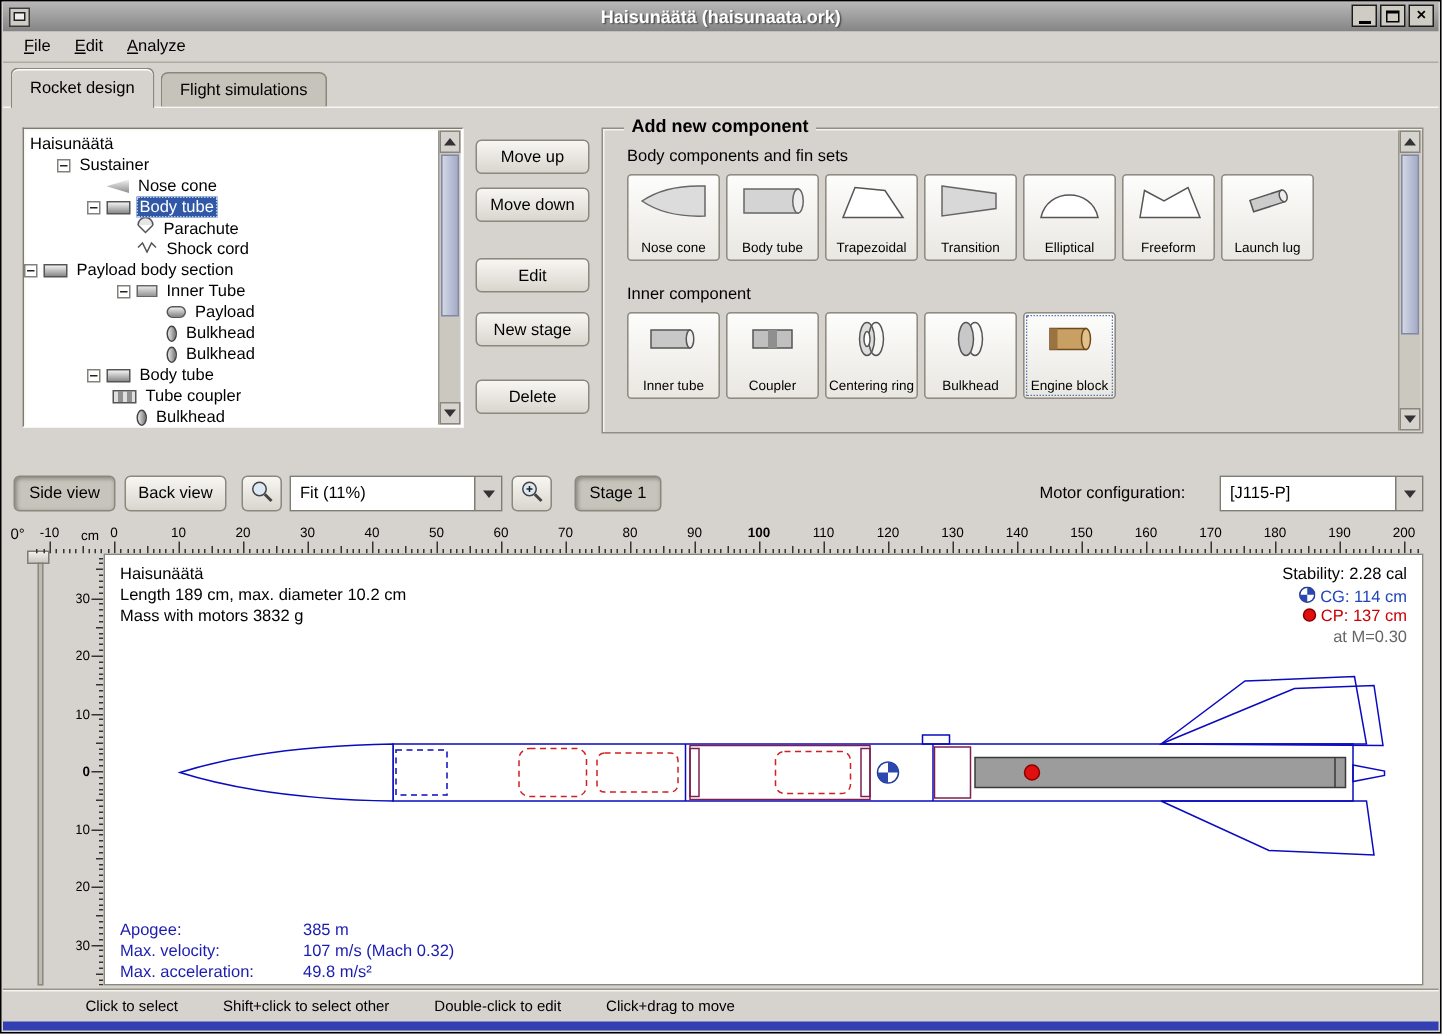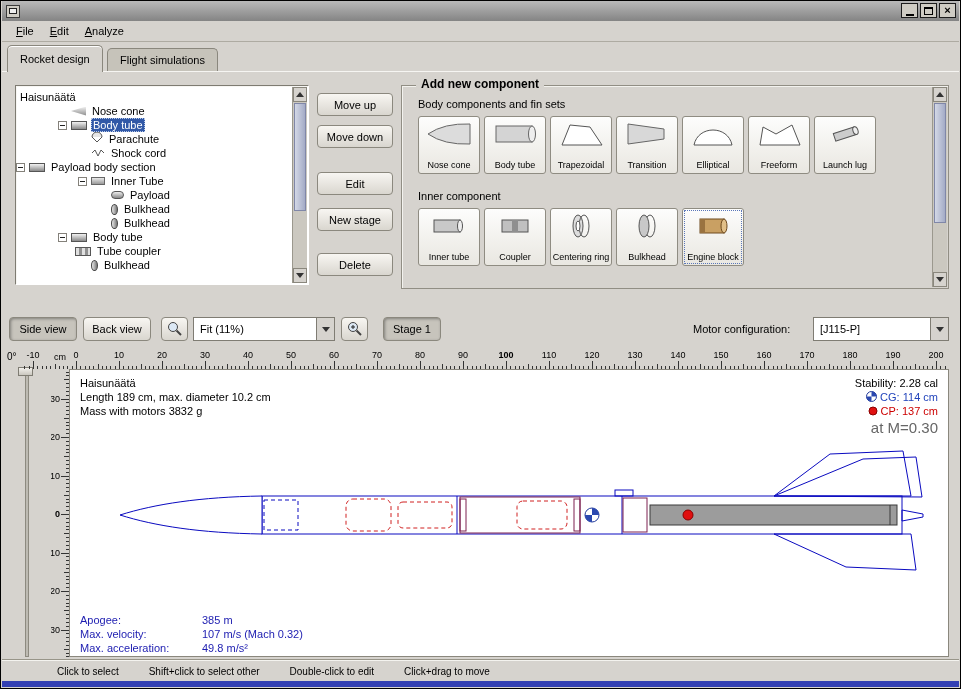--- a/index.html
+++ b/index.html
@@ -91,36 +91,37 @@
   .rot-label{position:absolute;left:6px;top:350px;font-size:10px}
   .rot-track{position:absolute;left:24px;top:368px;width:4px;height:288px;background:#bdbab2;border:1px solid #8d8a80}
   .rot-thumb{position:absolute;left:17px;top:366px;width:15px;height:9px;background:linear-gradient(180deg,#f2f0ec,#cac7bf);border:1px solid #7f7c73}
 
   .canvas{position:absolute;left:68px;top:368px;width:880px;height:288px;background:#fff;border:1px solid #8a877d}
   .d-text{position:absolute;font-size:11px;white-space:nowrap}
   .d-right{right:10px;text-align:right}
   .fl-label{position:absolute;left:10px;color:#1c1cb0;font-size:11px;white-space:nowrap}
   .fl-value{position:absolute;left:132px;color:#1c1cb0;font-size:11px;white-space:nowrap}
   .cgline{color:#2244bb}.cpline{color:#cc0000}
-  .machline{color:#666;font-size:15px}
+  .machline{color:#666;font-size:11px}
   .legend-ico{display:inline-block;vertical-align:-1px;margin-right:3px}
 
   
   .hintbar{position:absolute;left:1px;right:1px;top:658px;height:24px;border-top:1px solid #989589;box-shadow:inset 0 1px 0 #f4f3ef;display:flex;align-items:center;gap:30px;padding-left:55px;font-size:10px}
   .bluestrip{position:absolute;left:1px;right:1px;bottom:1px;height:6px;background:#3340b4}
 </style>
 </head>
 <body>
 
 <div class="window">
 
   <div class="titlebar">
     <span class="sysicon">
         <i></i>
       </span>
+    <span class="title-text">Haisunäätä (haisunaata.ork)</span>
     <span class="winbtns">
       <span class="wbtn">
           <span class="mini"></span>
         </span>
       <span class="wbtn">
           <span class="maxi"></span>
         </span>
       <span class="wbtn close">×</span>
     </span>
   </div>
@@ -131,20 +132,21 @@
     <span class="menu-item">Analyze</span>
   </div>
 
   <div class="panel-top"></div>
   <div class="tab active">Rocket design</div>
   <div class="tab inactive">Flight simulations</div>
 
   <div class="tree-panel">
     <div class="tree-rows">
       <div class="trow" style="padding-left:2px"><span class="tlab">Haisunäätä</span></div>
+      <div class="trow" style="padding-left:22px"><span class="texp"></span><span class="tlab">Sustainer</span></div>
       <div class="trow" style="padding-left:42px"><span class="texp hid"></span><span class="tic ic-nose"></span><span class="tlab">Nose cone</span></div>
       <div class="trow" style="padding-left:42px"><span class="texp"></span><span class="tic ic-tube"></span><span class="tlab sel">Body tube</span></div>
       <div class="trow" style="padding-left:62px"><span class="texp hid"></span><span class="tic"><svg width="12" height="11">
               <path d="M1,5 A5,5 0 0 1 11,5" fill="#e6e6e6" stroke="#555"></path>
               <path d="M1,5 L6,10 L11,5" fill="none" stroke="#555"></path>
             </svg></span><span class="tlab">Parachute</span></div>
       <div class="trow" style="padding-left:62px"><span class="texp hid"></span><span class="tic"><svg width="14" height="8">
               <polyline points="1,4 4,1 7,7 10,1 13,4" fill="none" stroke="#555"></polyline>
             </svg></span><span class="tlab">Shock cord</span></div>
       <div class="trow" style=""><span class="texp"></span><span class="tic ic-tube"></span><span class="tlab">Payload body section</span></div>

